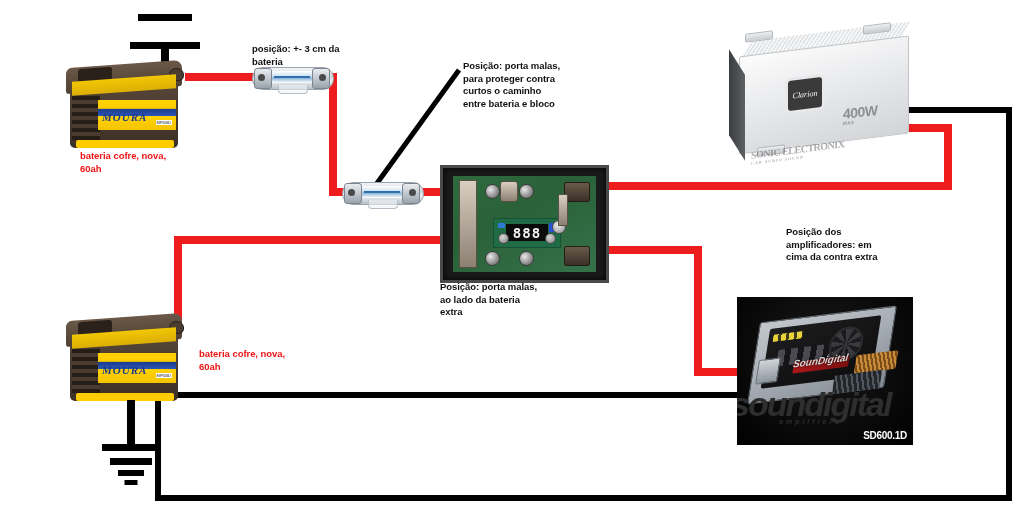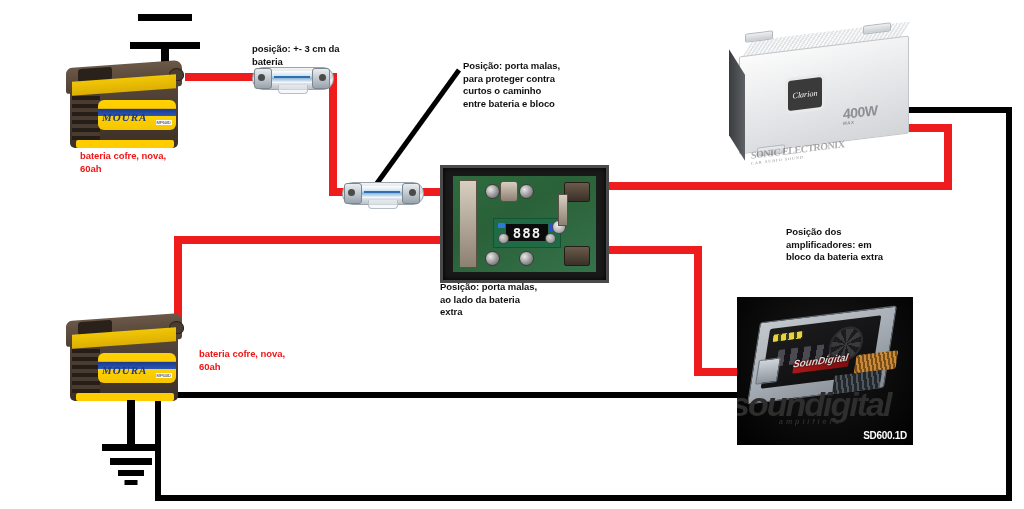--- a/index.html
+++ b/index.html
@@ -78,21 +78,21 @@
     background:
       repeating-linear-gradient(0deg, #241c16 0px, #241c16 4px, #4a3c30 4px, #4a3c30 8px),
       repeating-linear-gradient(90deg, #241c16 0px, #241c16 3px, transparent 3px, transparent 8px);
     opacity: .95;
   }
   .bat-label {
     position: absolute;
     left: 36px; top: 48px;
     width: 78px; height: 30px;
     background: linear-gradient(180deg,#ffd200 0%,#ffcc00 28%,#1b3a8c 30%,#2b55b5 52%,#ffd200 54%,#f5c400 100%);
-    border-radius: 6px;
+    border-radius: 0;
     overflow: hidden;
   }
   .bat-moura {
     position: absolute;
     left: 4px; top: 11px;
     font-family: "Liberation Serif", serif;
     font-size: 11px;
     font-weight: bold;
     font-style: italic;
     color: #1b3a8c;
@@ -583,21 +583,21 @@
       <span>400W</span>
       <small>MAX</small>
     </div>
     <div class="cl-wm">
       <span>SONIC ELECTRONIX</span>
       <small>CAR AUDIO SOUND</small>
     </div>
   </div>
   <div class="note" style="left:786px; top:226px; width:140px;">Posição dos
 amplificadores: em
-bloco da bateria extra</div>
+cima da contra extra</div>
 
   <div class="sd">
     <div class="sd-chassis"></div>
     <div class="sd-pcb"></div>
     <div class="sd-yellow"></div>
     <div class="sd-caps"></div>
     <div class="sd-fan"></div>
     <div class="sd-coil"></div>
     <div class="sd-red"></div>
     <div class="sd-logo">SounDigital</div>

